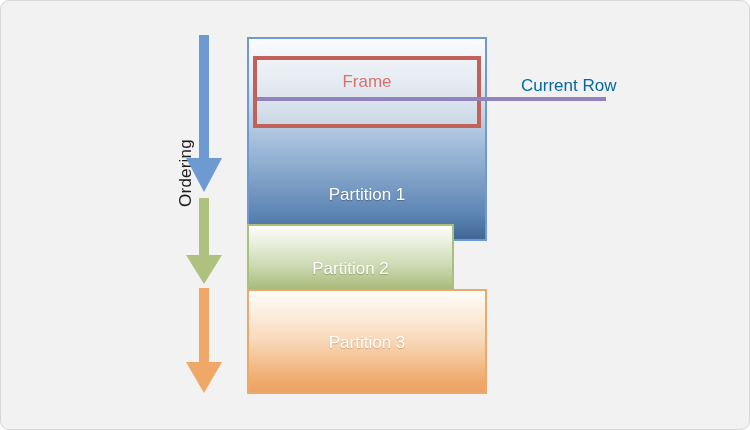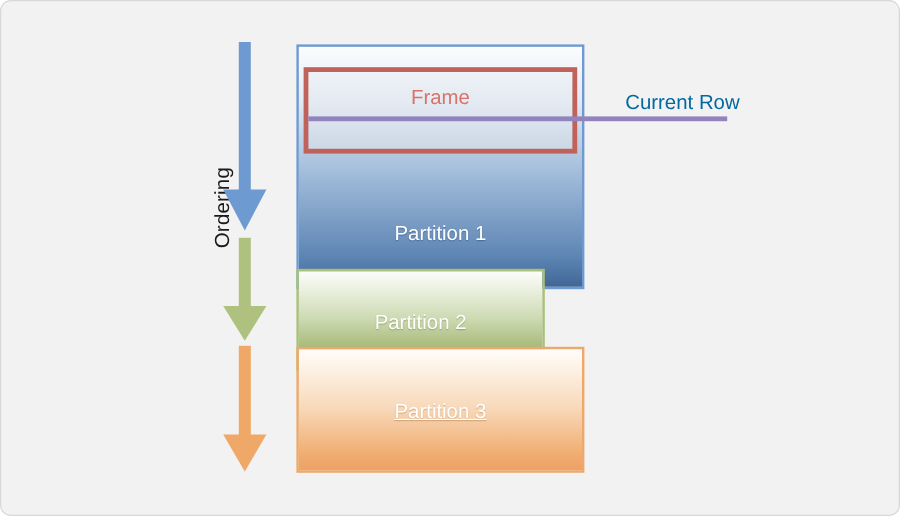--- a/index.html
+++ b/index.html
@@ -145,21 +145,20 @@
   }
   #partition3-label {
     position: absolute;
     left: 0;
     right: 0;
     top: 42px;
     text-align: center;
     color: #ffffff;
     font-size: 17px;
     text-shadow: 0 1px 1px rgba(150,100,50,.4);
-    text-decoration: underline;
   }
 </style>
 </head>
 <body>
 
 <div id="canvas">
 
   <div id="ordering-label">Ordering</div>
 
   <svg class="arrow" style="left:182px; top:34px;" width="42" height="160" viewBox="0 0 42 160">

